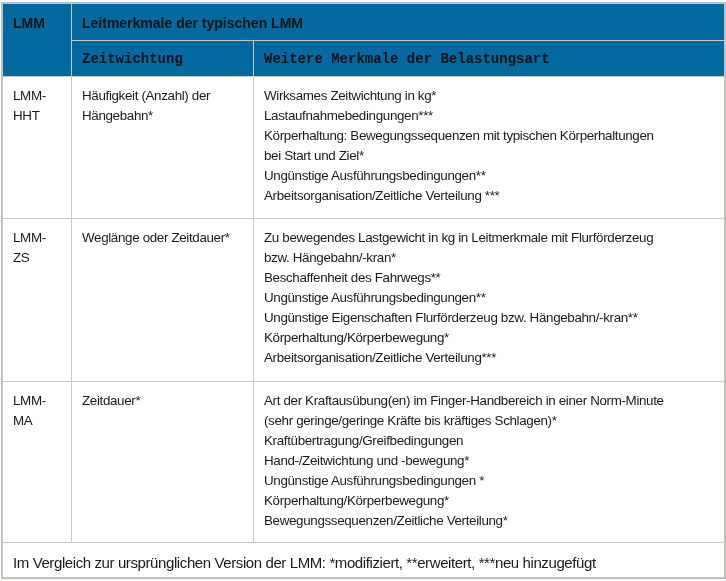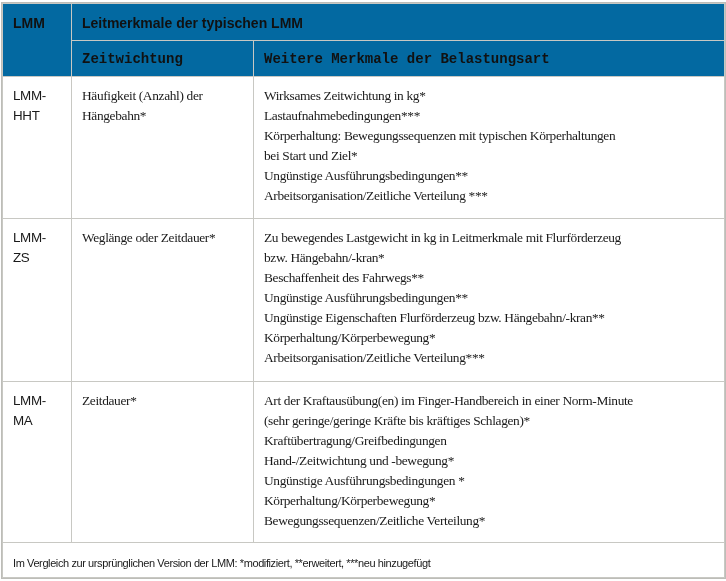--- a/index.html
+++ b/index.html
@@ -25,24 +25,24 @@
     font-weight: bold;
     font-size: 14px;
     color: #111;
   }
   .h1 th { height: 36px; }
   .h1 th .in { padding: 11px 12px 0 10px; }
   .h2 th { height: 35px; font-family: Liberation Mono, monospace; }
   .h2 th .in { padding: 10px 12px 0 10px; }
   tbody td { font-size: 13.4px; line-height: 20px; margin-left: 12px; }
   tbody td .in { padding: 9px 10px 8px 10px; letter-spacing: -0.35px; }
-  .line { display: block; white-space: nowrap; font-family: Liberation Serif, serif; }
+  .line { display: block; white-space: nowrap; }
   .c1 { width: 69px; }
   .c2 { width: 182px; }
-  .foot td { font-size: 11px; height: 34px; }
+  .foot td { font-size: 15px; height: 34px; }
   .foot td .in { padding: 10px 10px 0 10px; letter-spacing: -0.4px; white-space: nowrap; }
 </style>
 </head>
 <body>
 
 <div class="tbl">
   <table>
     <colgroup>
       <col class="c1">
         <col class="c2">

